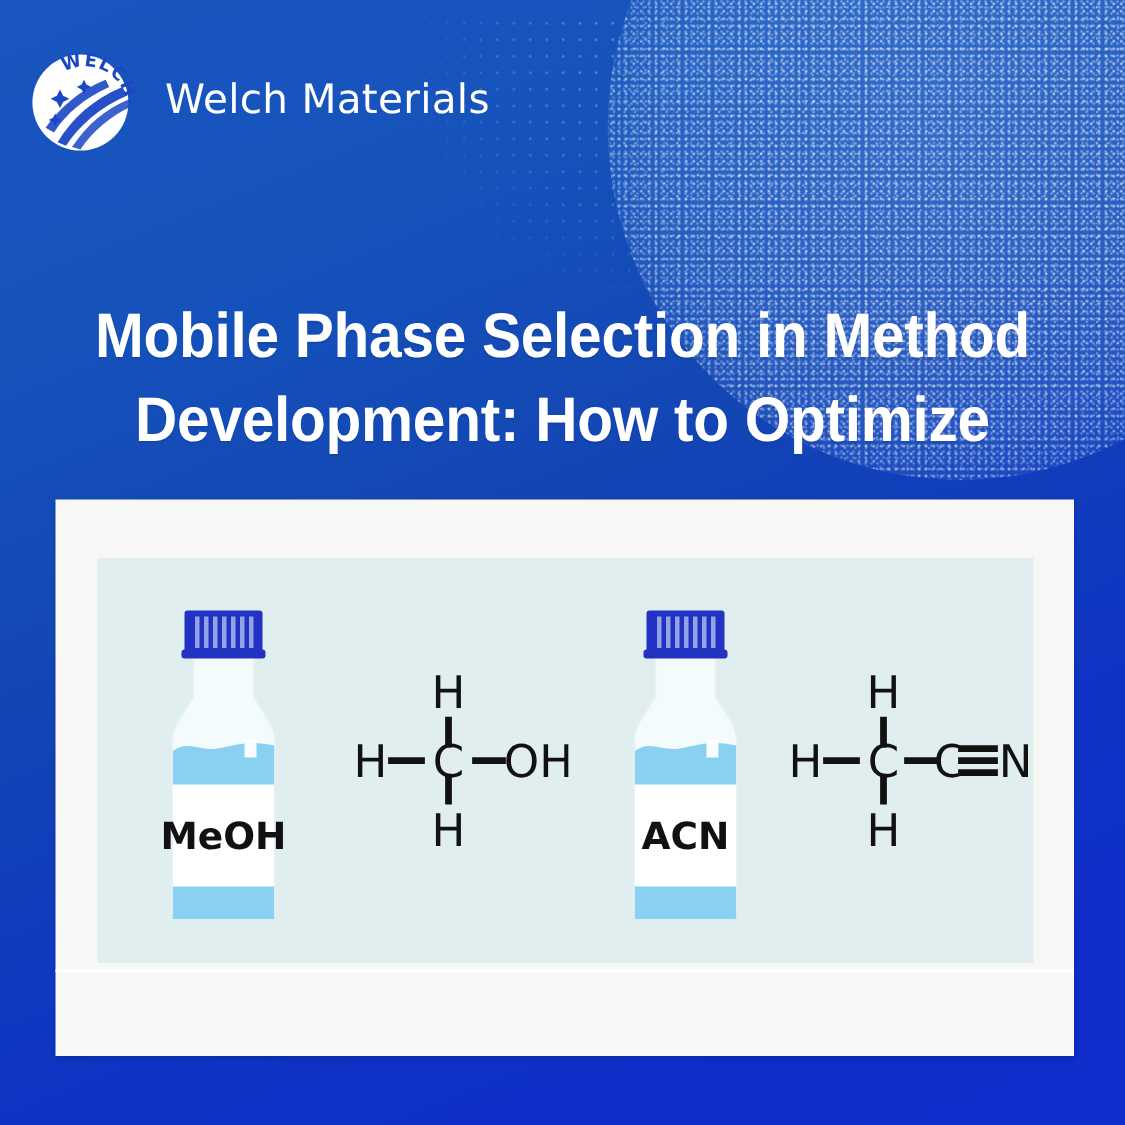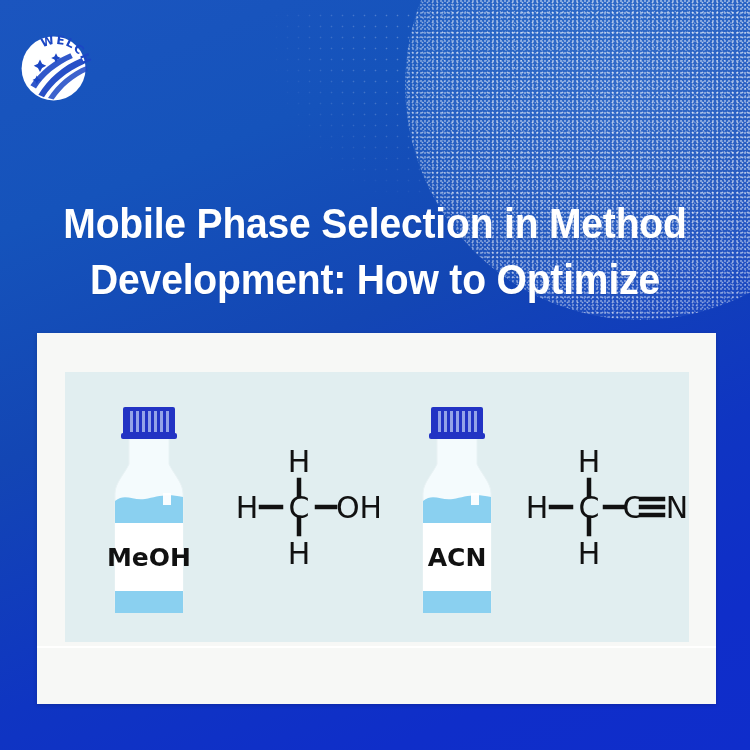--- a/index.html
+++ b/index.html
@@ -186,20 +186,21 @@
           <path d="M30 42 l2.6 5.2 5.2 2.6 -5.2 2.6 -2.6 5.2 -2.6 -5.2 -5.2 -2.6 5.2 -2.6 z"></path>
           <path d="M50 34 l2 4 4 2 -4 2 -2 4 -2 -4 -4 -2 4 -2 z"></path>
           <path d="M26 62 l1.8 3.6 3.6 1.8 -3.6 1.8 -1.8 3.6 -1.8 -3.6 -3.6 -1.8 3.6 -1.8 z"></path>
         </g>
         <path id="welcharc" d="M30 30 A34 34 0 0 1 84 48" fill="none"></path>
         <text font-family="DejaVu Sans, sans-serif" font-size="15" font-weight="700" fill="#1b46c4" letter-spacing="1">
           <textPath href="#welcharc" startOffset="6%">WELCH</textPath>
         </text>
       </svg>
     </span>
+    <span class="brand-name">Welch Materials</span>
   </div>
 
   <h1 class="headline">
     <span class="ln">Mobile Phase Selection in Method</span>
     <span class="ln">Development: How to Optimize</span>
   </h1>
 
   <div class="card">
     <div class="illus" style="background: rgb(225, 238, 240);">
 

